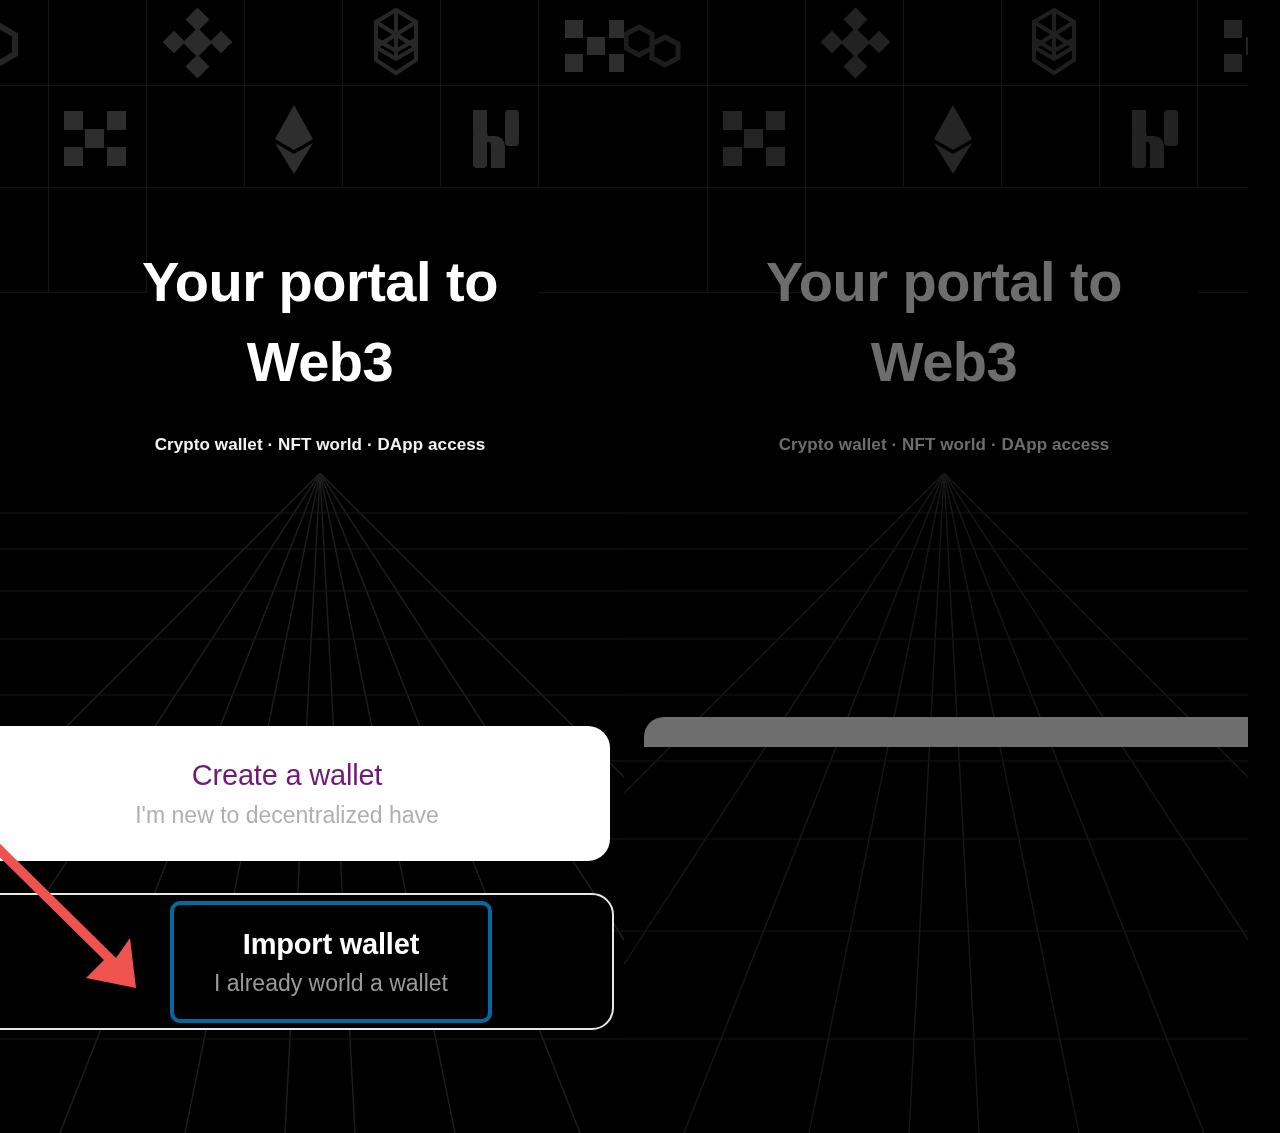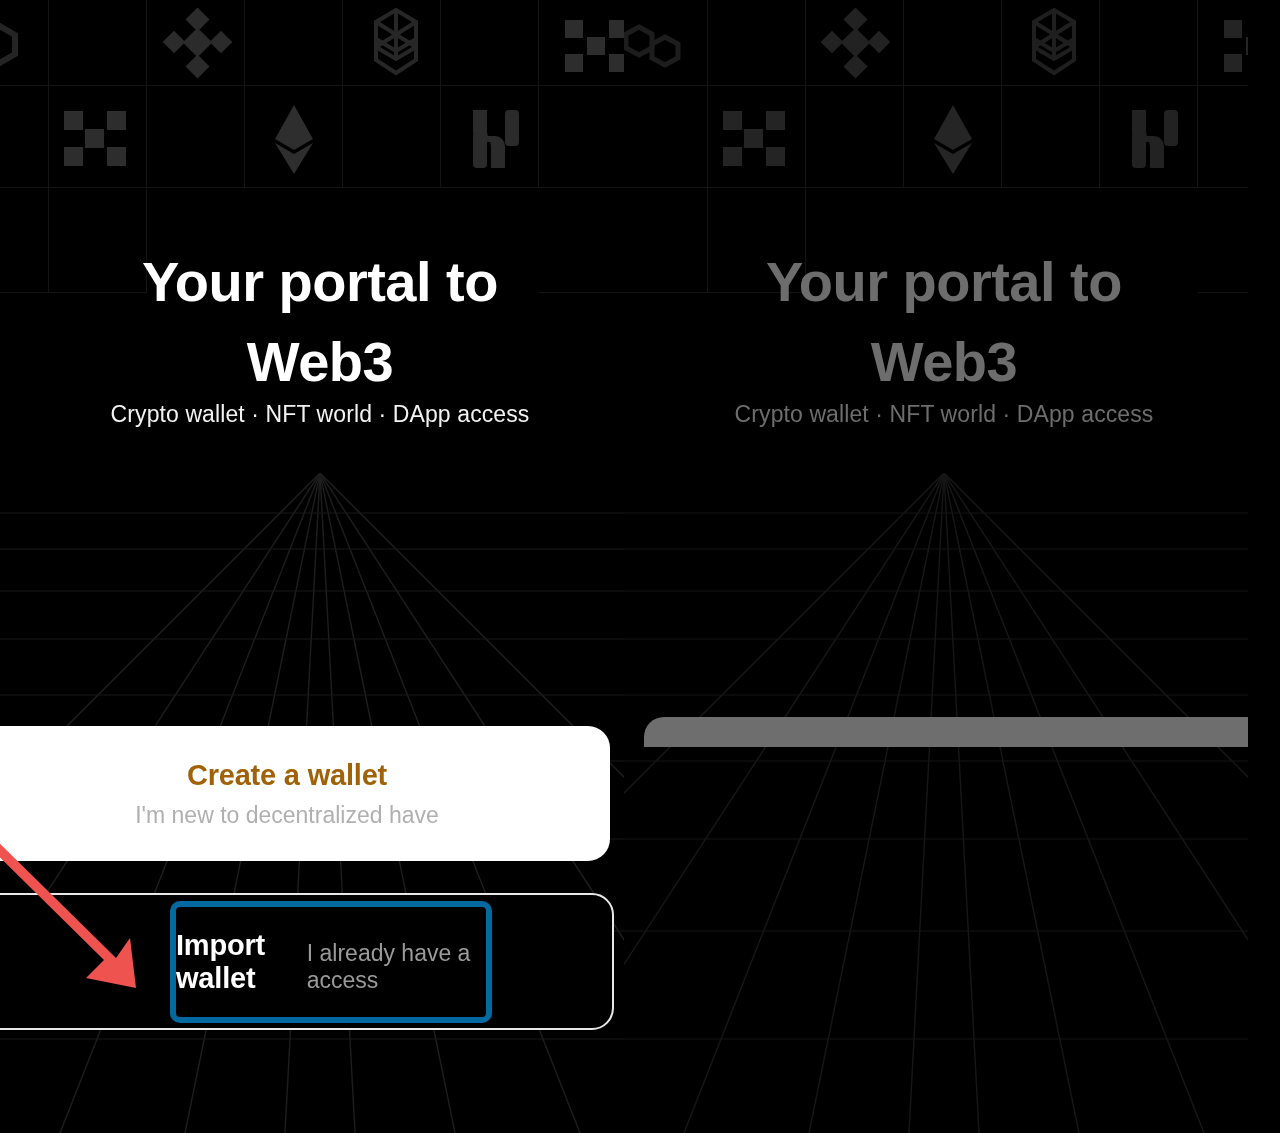--- a/index.html
+++ b/index.html
@@ -74,44 +74,46 @@
   .hero-title {
     font-size: 56px;
     font-weight: bold;
     line-height: 1.42;
     color: #ffffff;
     letter-spacing: -0.5px;
     margin: 0;
     white-space: pre-line;
   }
   .hero-sub {
-    font-size: 23px;
+    margin-top: 34px;
+    font-size: 17px;
     color: #f2f2f2;
     letter-spacing: 0.1px;
+    font-weight: bold;
   }
 
   
   .card-create {
     position: absolute;
     left: -36px;
     top: 726px;
     width: 646px;
     height: 135px;
     background: #ffffff;
     border-radius: 22px;
     z-index: 6;
     display: flex;
     flex-direction: column;
     align-items: center;
     justify-content: center;
   }
   .card-create .ct {
     font-size: 29px;
-    font-weight: bold;
-    color: #a16207;
+    font-weight: normal;
+    color: #701a75;
     letter-spacing: -0.2px;
   }
   .card-create .cs {
     margin-top: 10px;
     font-size: 23px;
     color: #b0b0b0;
   }
 
   .card-import {
     position: absolute;
@@ -124,25 +126,26 @@
     border-radius: 22px;
     box-sizing: border-box;
     z-index: 6;
   }
   .import-hl {
     position: absolute;
     left: 170px;
     top: 901px;
     width: 322px;
     height: 122px;
-    border: 6px solid #0369a1;
+    border: 4px solid #0369a1;
     border-radius: 10px;
     box-sizing: border-box;
     z-index: 8;
     display: flex;
+    flex-direction: column;
     align-items: center;
     justify-content: center;
   }
   .import-hl .it {
     font-size: 29px;
     font-weight: bold;
     color: #ffffff;
     letter-spacing: -0.2px;
   }
   .import-hl .is {
@@ -345,21 +348,21 @@
 
     <div class="card-create">
       <div class="ct">Create a wallet</div>
       <div class="cs">I'm new to decentralized have</div>
     </div>
 
     <div class="card-import"></div>
 
     <div class="import-hl">
       <div class="it">Import wallet</div>
-      <div class="is">I already have a access</div>
+      <div class="is">I already world a wallet</div>
     </div>
 
     <div class="arrow-layer">
       <svg width="240" height="160" viewBox="0 0 240 160">
         <g fill="#ef5350">
           <path d="M8 0 L46 0 L176 128 L190 108 L196 158 L146 148 L164 130 L34 2 Z"></path>
         </g>
       </svg>
     </div>
   </div>

